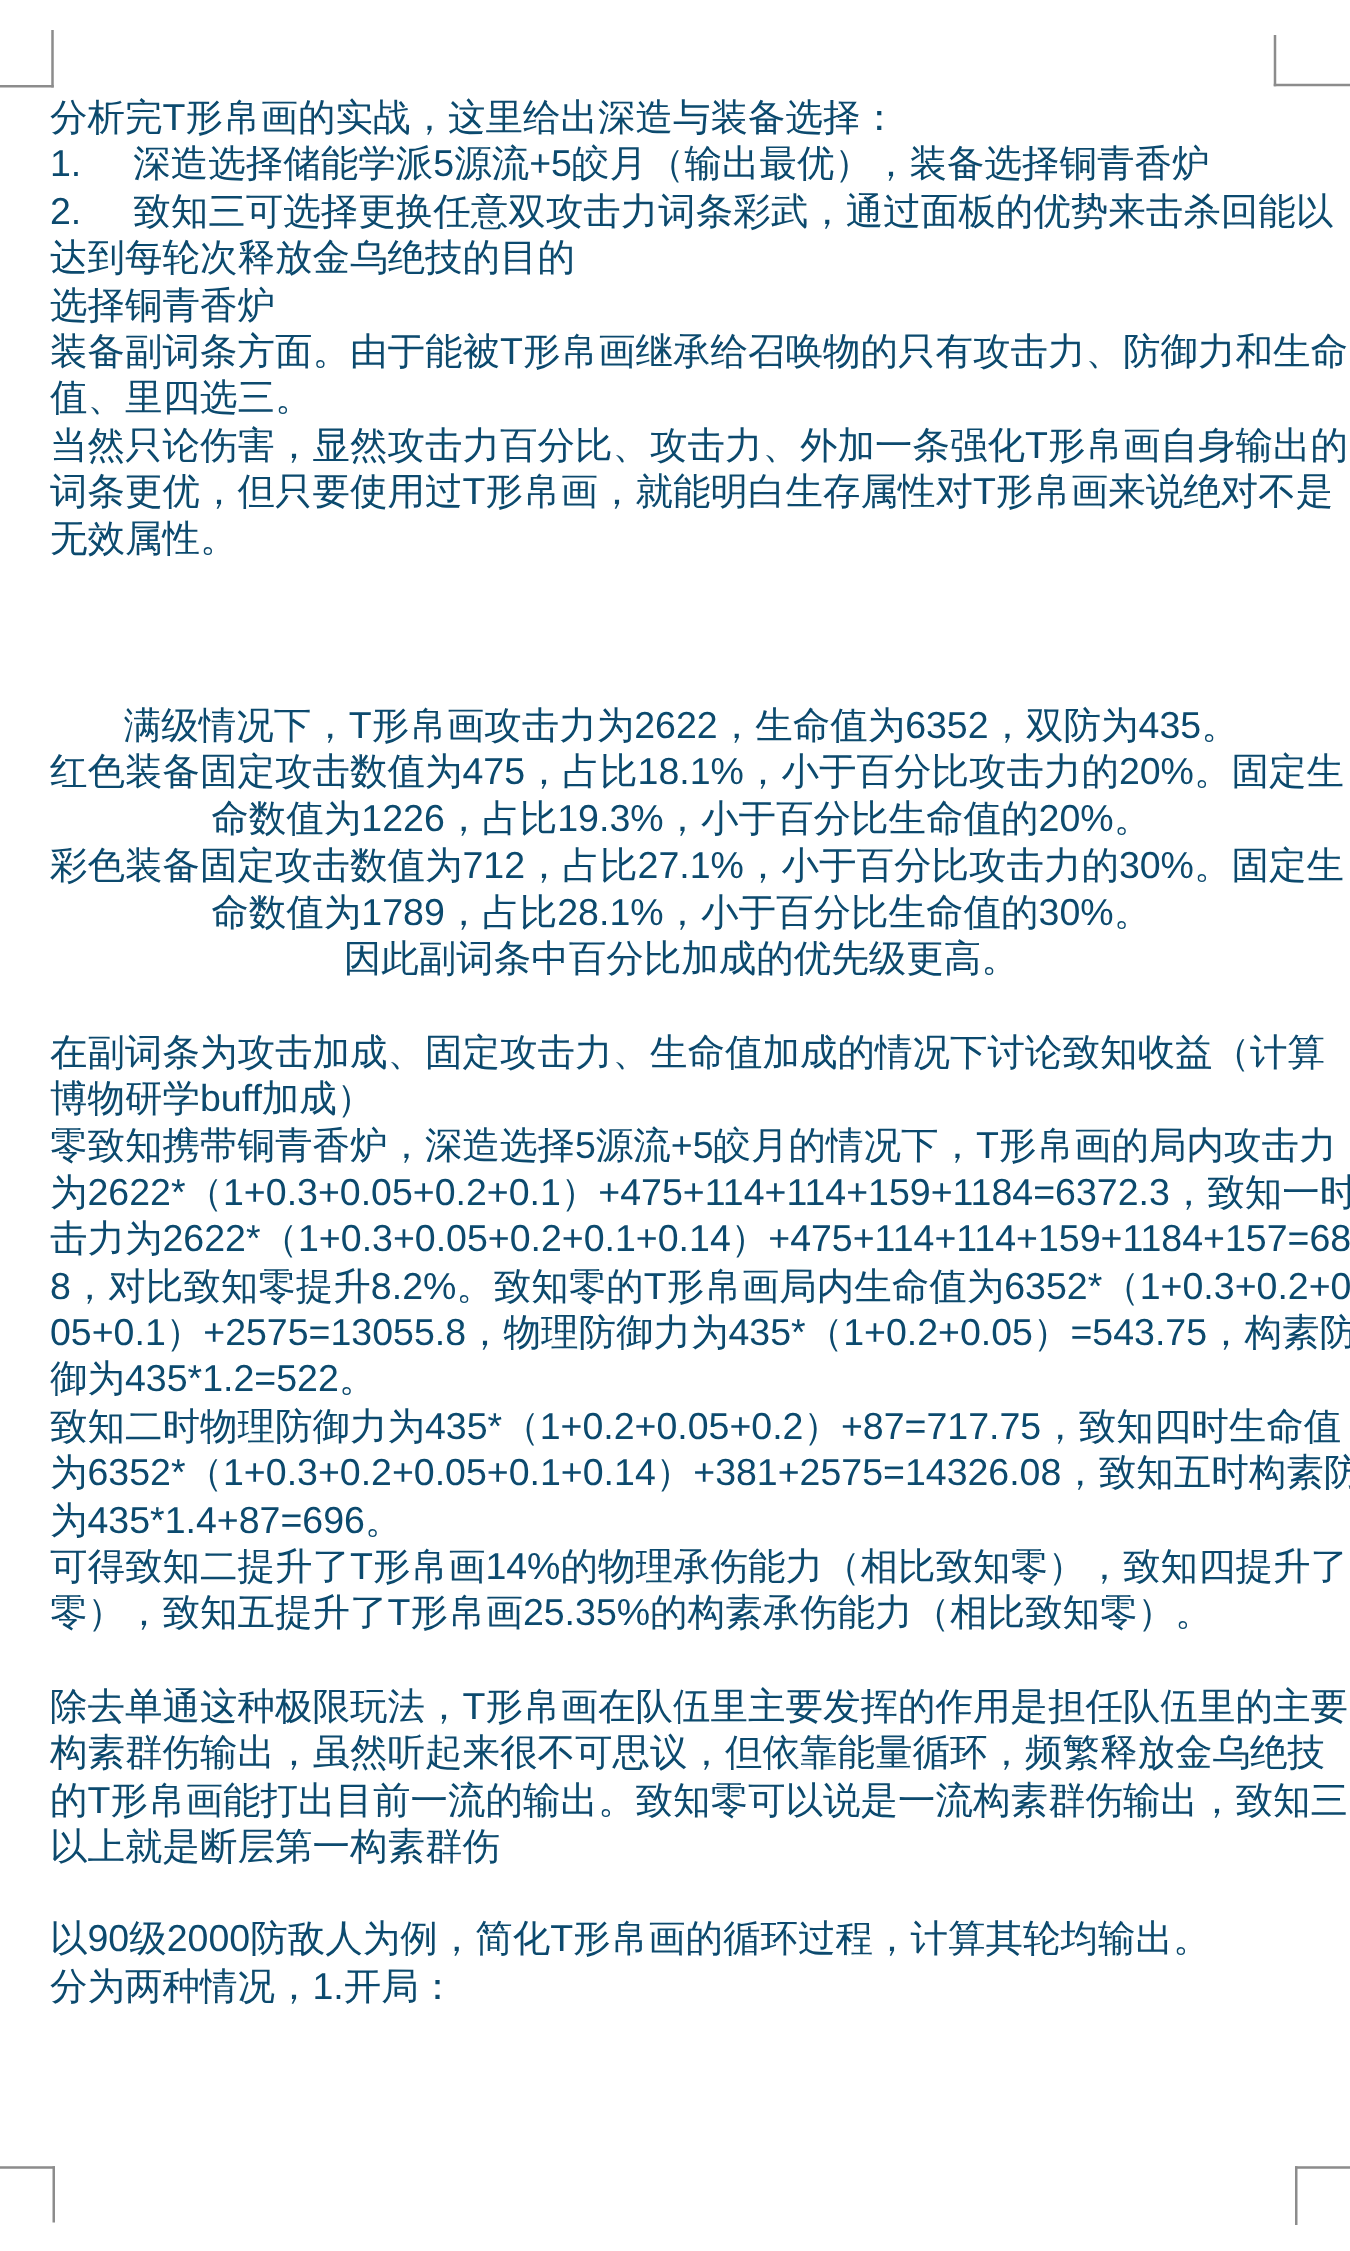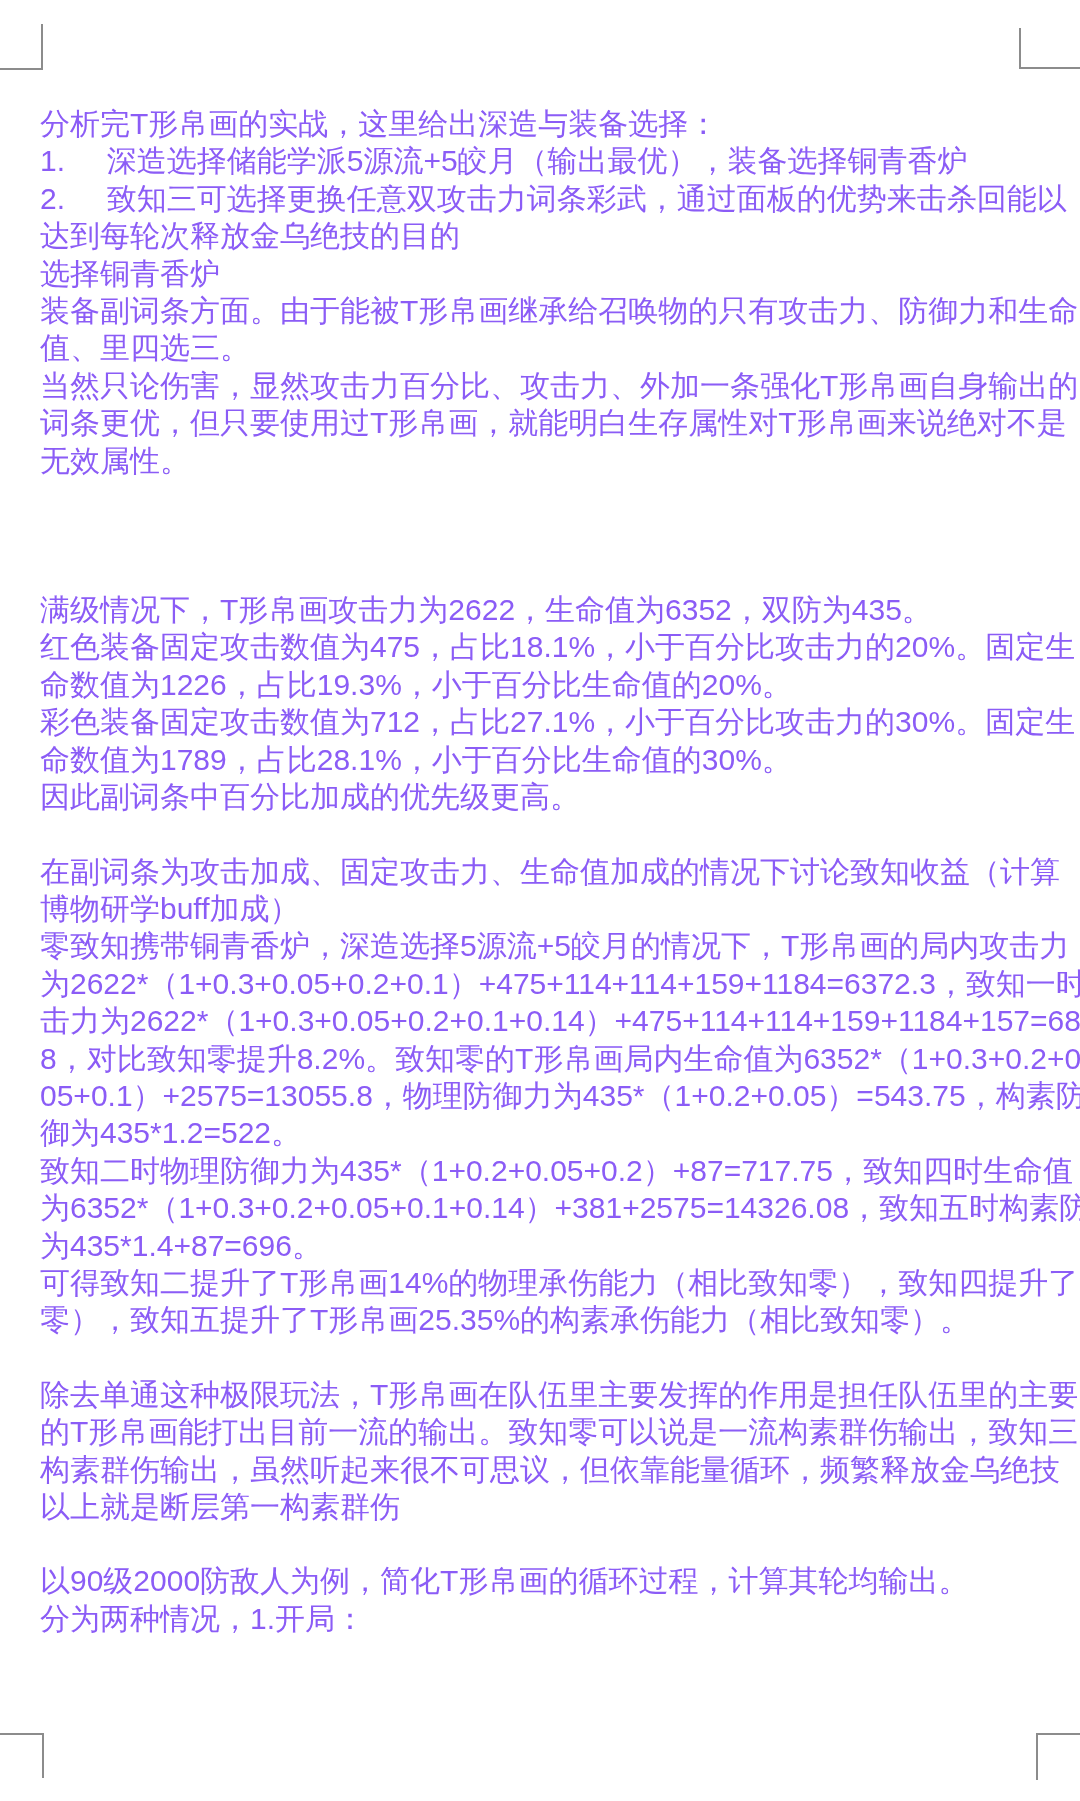--- a/index.html
+++ b/index.html
@@ -42,27 +42,26 @@
   .corner.br {
     left: 1036px; top: 1733px; width: 44px; height: 47px;
     border-top: 2px solid #8c8c8c;
     border-left: 2px solid #8c8c8c;
   }
   .doc {
     position: absolute;
     left: 40px;
     top: 76px;
     width: 1010px;
-    color: #8b5cf6;
+    color: #0c4a6e;
     font-size: 30px;
     line-height: 37.4px;
-    margin-top: 29px;
   }
   .para { margin: 0; }
-  .para.p2 { margin-top: 112px; }
+  .para.p2 { margin-top: 112px; text-align: center; }
   .para.p3 { margin-top: 37px; }
   .para.p4 { margin-top: 37px; }
   .para.p5 { margin-top: 37px; }
   .line {
     white-space: pre;
     letter-spacing: 0;
   }
 </style>
 </head>
 <body>
@@ -104,22 +103,22 @@
         <div class="line">05+0.1）+2575=13055.8，物理防御力为435*（1+0.2+0.05）=543.75，构素防</div>
         <div class="line">御为435*1.2=522。</div>
         <div class="line">致知二时物理防御力为435*（1+0.2+0.05+0.2）+87=717.75，致知四时生命值</div>
         <div class="line">为6352*（1+0.3+0.2+0.05+0.1+0.14）+381+2575=14326.08，致知五时构素防御</div>
         <div class="line">为435*1.4+87=696。</div>
         <div class="line">可得致知二提升了T形帛画14%的物理承伤能力（相比致知零），致知四提升了</div>
         <div class="line">零），致知五提升了T形帛画25.35%的构素承伤能力（相比致知零）。</div>
       </div>
     <div class="para p4">
         <div class="line">除去单通这种极限玩法，T形帛画在队伍里主要发挥的作用是担任队伍里的主要</div>
+        <div class="line">构素群伤输出，虽然听起来很不可思议，但依靠能量循环，频繁释放金乌绝技</div>
         <div class="line">的T形帛画能打出目前一流的输出。致知零可以说是一流构素群伤输出，致知三</div>
-        <div class="line">构素群伤输出，虽然听起来很不可思议，但依靠能量循环，频繁释放金乌绝技</div>
         <div class="line">以上就是断层第一构素群伤</div>
       </div>
     <div class="para p5">
         <div class="line">以90级2000防敌人为例，简化T形帛画的循环过程，计算其轮均输出。</div>
         <div class="line">分为两种情况，1.开局：</div>
       </div>
   </div>
 </div>
 
 </body></html>

